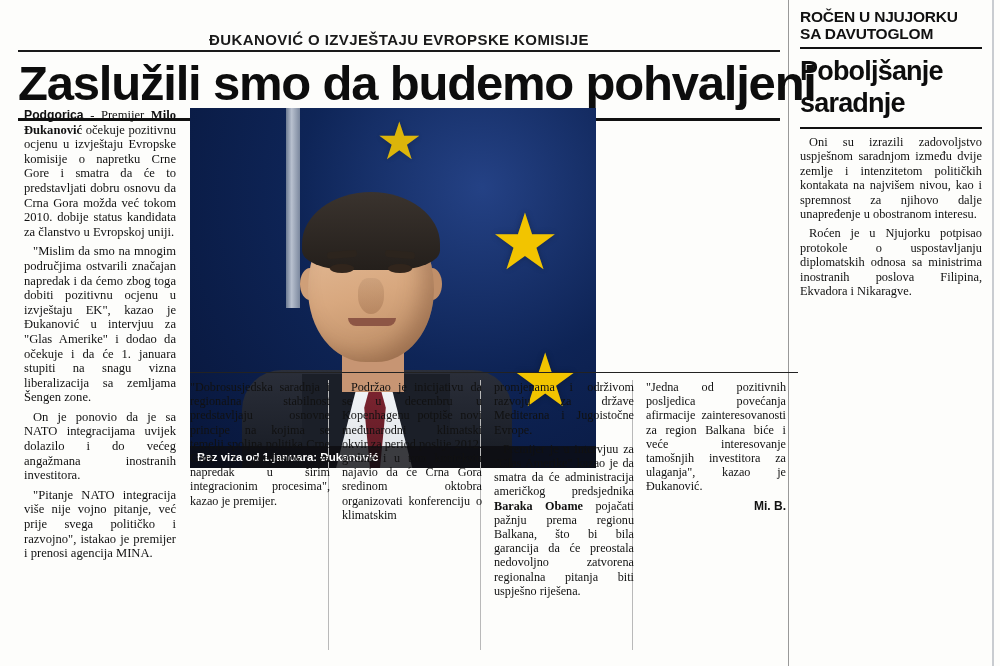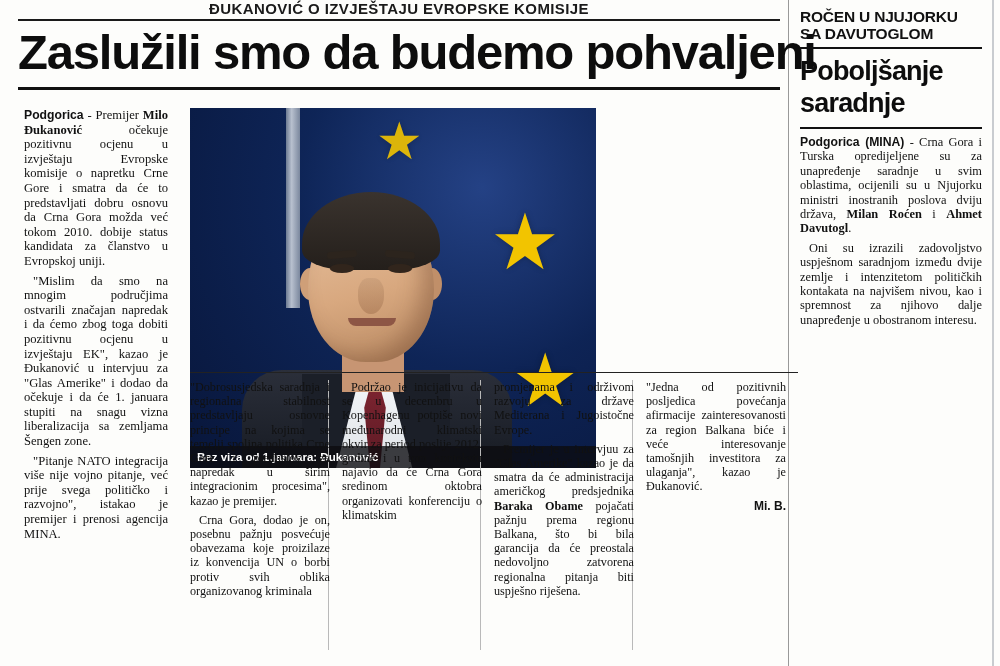--- a/index.html
+++ b/index.html
@@ -50,20 +50,21 @@
 
   .kicker {
     text-align: center;
     font-family: "Liberation Sans", sans-serif;
     font-weight: bold;
     font-size: 15px;
     letter-spacing: 0.4px;
     color: #1a1a1a;
     padding-top: 1px;
     line-height: 16px;
+    margin-top: 31px;
   }
   .kicker-rule {
     height: 2px;
     background: #1a1a1a;
     margin: 2px 0 2px 0;
   }
 
   .headline {
     font-family: "Liberation Sans", sans-serif;
     font-weight: bold;
@@ -92,21 +93,21 @@
   .lead-col {
     position: absolute;
     left: 6px;
     top: 0;
     width: 152px;
     font-size: 12.6px;
     line-height: 14.6px;
     text-align: justify;
     color: #111;
   }
-  .lead-col p { margin: 0 8px 5px 0; text-indent: 9px; }
+  .lead-col p { margin: 0 0 5px 0; text-indent: 9px; }
   .lead-col p.first { text-indent: 0; }
   .lead-col .place {
     font-family: "Liberation Sans", sans-serif;
     font-weight: bold;
     font-size: 12.2px;
   }
   .lead-col b { font-weight: bold; }
 
   
   .photo-wrap {
@@ -350,20 +351,21 @@
     <div class="kicker-rule"></div>
 
     <h1 class="headline">Zaslužili smo da budemo pohvaljeni</h1>
     <div class="headline-rule"></div>
 
     <div class="body-area">
 
       <div class="lead-col">
         <p class="first"><span class="place">Podgorica</span> - Premijer <b>Milo Đukanović</b> očekuje pozitivnu ocjenu u izvještaju Evropske komisije o napretku Crne Gore i smatra da će to predstavljati dobru osnovu da Crna Gora možda već tokom 2010. dobije status kandidata za članstvo u Evropskoj uniji.</p>
         <p>"Mislim da smo na mnogim područjima ostvarili značajan napredak i da ćemo zbog toga dobiti pozitivnu ocjenu u izvještaju EK", kazao je Đukanović u intervjuu za "Glas Amerike" i dodao da očekuje i da će 1. januara stupiti na snagu vizna liberalizacija sa zemljama Šengen zone.</p>
+        <p>On je ponovio da je sa NATO integracijama uvijek dolazilo i do većeg angažmana inostranih investitora.</p>
         <p>"Pitanje NATO integracija više nije vojno pitanje, već prije svega političko i razvojno", istakao je premijer i prenosi agencija MINA.</p>
 
       </div>
 
       <div class="photo-wrap">
         <div class="photo">
           <div class="flagpole"></div>
           <div class="star s3">★</div>
           <div class="star s1">★</div>
           <div class="star s2">★</div>
@@ -393,21 +395,20 @@
 
     <div class="top-rule-bottomcols"></div>
     <div class="vsep" style="left:310px;"></div>
     <div class="vsep" style="left:462px;"></div>
     <div class="vsep" style="left:614px;"></div>
 
     <div class="bottom-cols">
 
       <div class="bcol">
         <p class="first">"Dobrosusjedska saradnja i regionalna stabilnost predstavljaju osnovne principe na kojima se temelji spoljna politika Crne Gore i preduslov za napredak u širim integracionim procesima", kazao je premijer.</p>
-        <p>Crna Gora, dodao je on, posebnu pažnju posvećuje obavezama koje proizilaze iz konvencija UN o borbi protiv svih oblika organizovanog kriminala</p>
       </div>
 
       <div class="bcol">
         <p>Podržao je inicijativu da se u decembru u Kopenhagenu potpiše novi međunarodni klimatski okvir za period poslije 2012. godine i u tom kontekstu najavio da će Crna Gora sredinom oktobra organizovati konferenciju o klimatskim</p>
       </div>
 
       <div class="bcol">
         <p class="first">promjenama i održivom razvoju za države Mediterana i Jugoistočne Evrope.</p>
         <p>Premijer je u intervjuu za "Glas Amerike" kazao je da smatra da će administracija američkog predsjednika <b>Baraka Obame</b> pojačati pažnju prema regionu Balkana, što bi bila garancija da će preostala nedovoljno zatvorena regionalna pitanja biti uspješno riješena.</p>
       </div>
@@ -419,18 +420,18 @@
 
     </div>
   </div>
 
   <div class="rail">
     <div class="rail-kicker">ROČEN U NJUJORKU SA DAVUTOGLOM</div>
     <div class="rail-rule"></div>
     <div class="rail-headline">Poboljšanje saradnje</div>
     <div class="rail-rule2"></div>
     <div class="rail-body">
-      <p class="first"><span class="place">Podgorica (MINA)</span> - Crna Gora i Turska opredijeljene su za unapređenje saradnje u svim oblastima, ocijenili su u Njujorku ministri inostranih poslova dviju država, <b>Milan Roćen</b> i <b>Ahmet Davutogl</b>.</p>
       <p>Oni su izrazili zadovoljstvo uspješnom saradnjom između dvije zemlje i intenzitetom političkih kontakata na najvišem nivou, kao i spremnost za njihovo dalje unapređenje u obostranom interesu.</p>
+      <p>Roćen je u Njujorku potpisao protokole o uspostavljanju diplomatskih odnosa sa ministrima inostranih poslova Filipina, Ekvadora i Nikaragve.</p>
     </div>
   </div>
 
 </div>
 
 </body></html>

